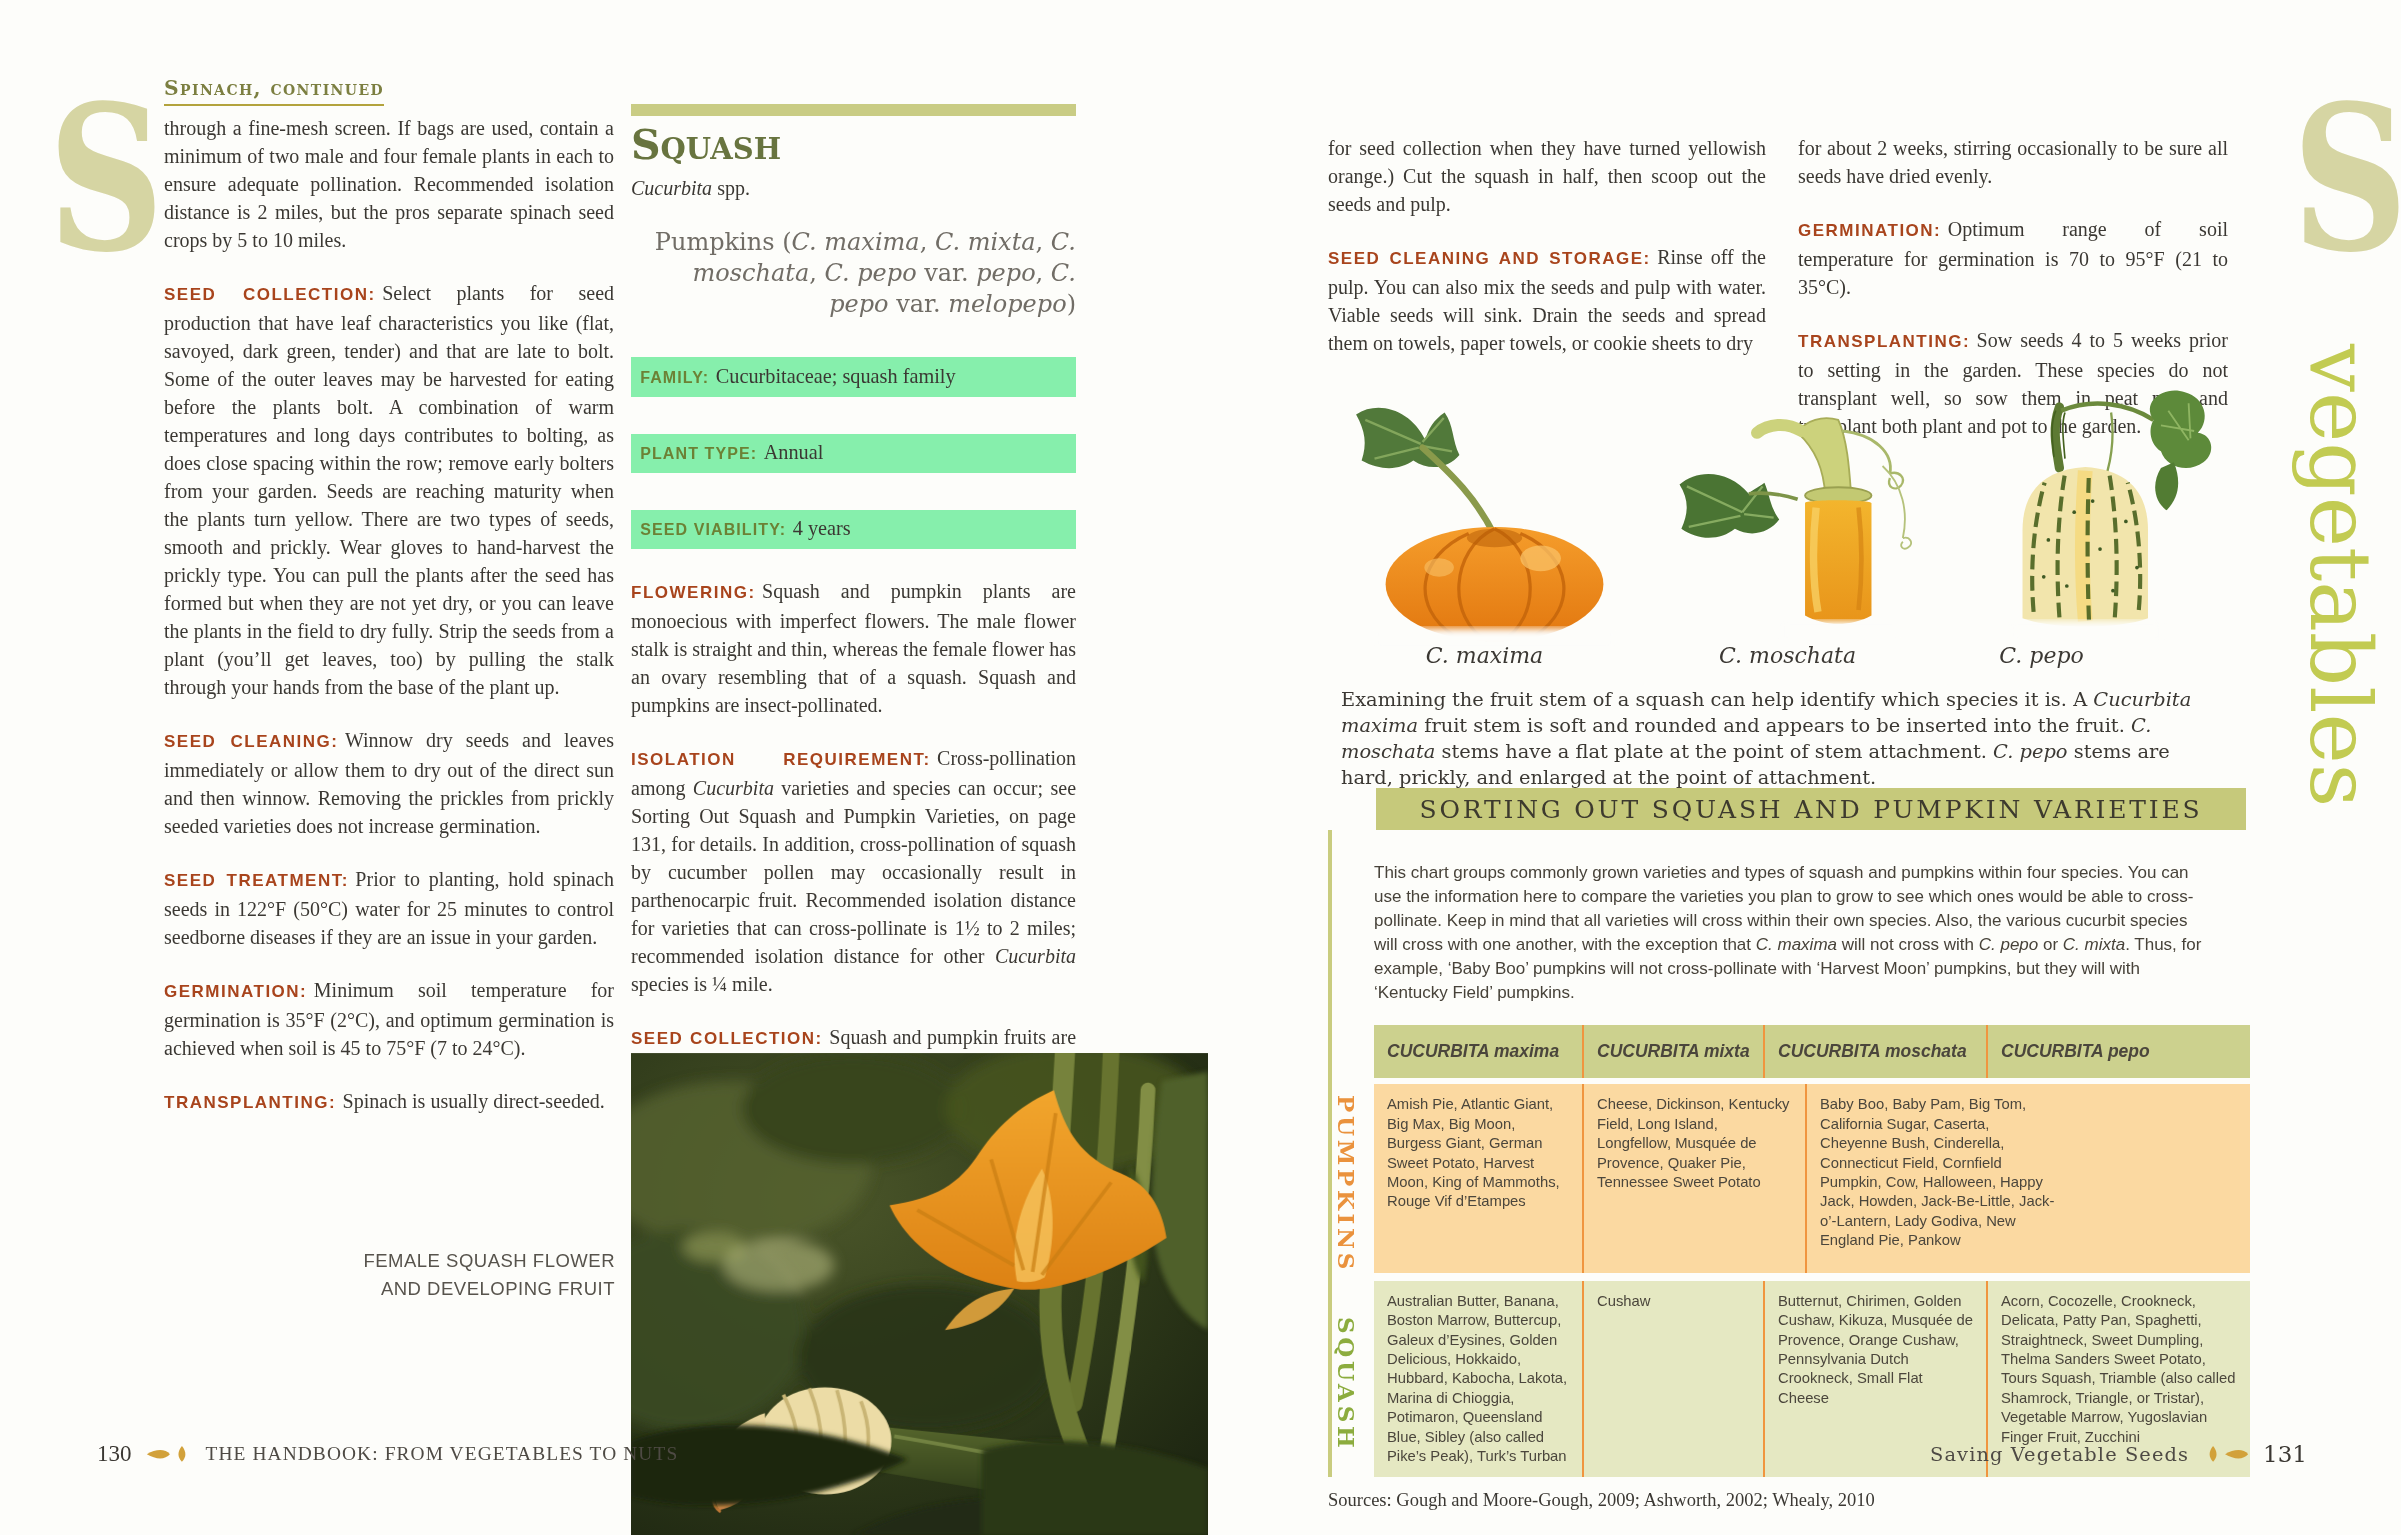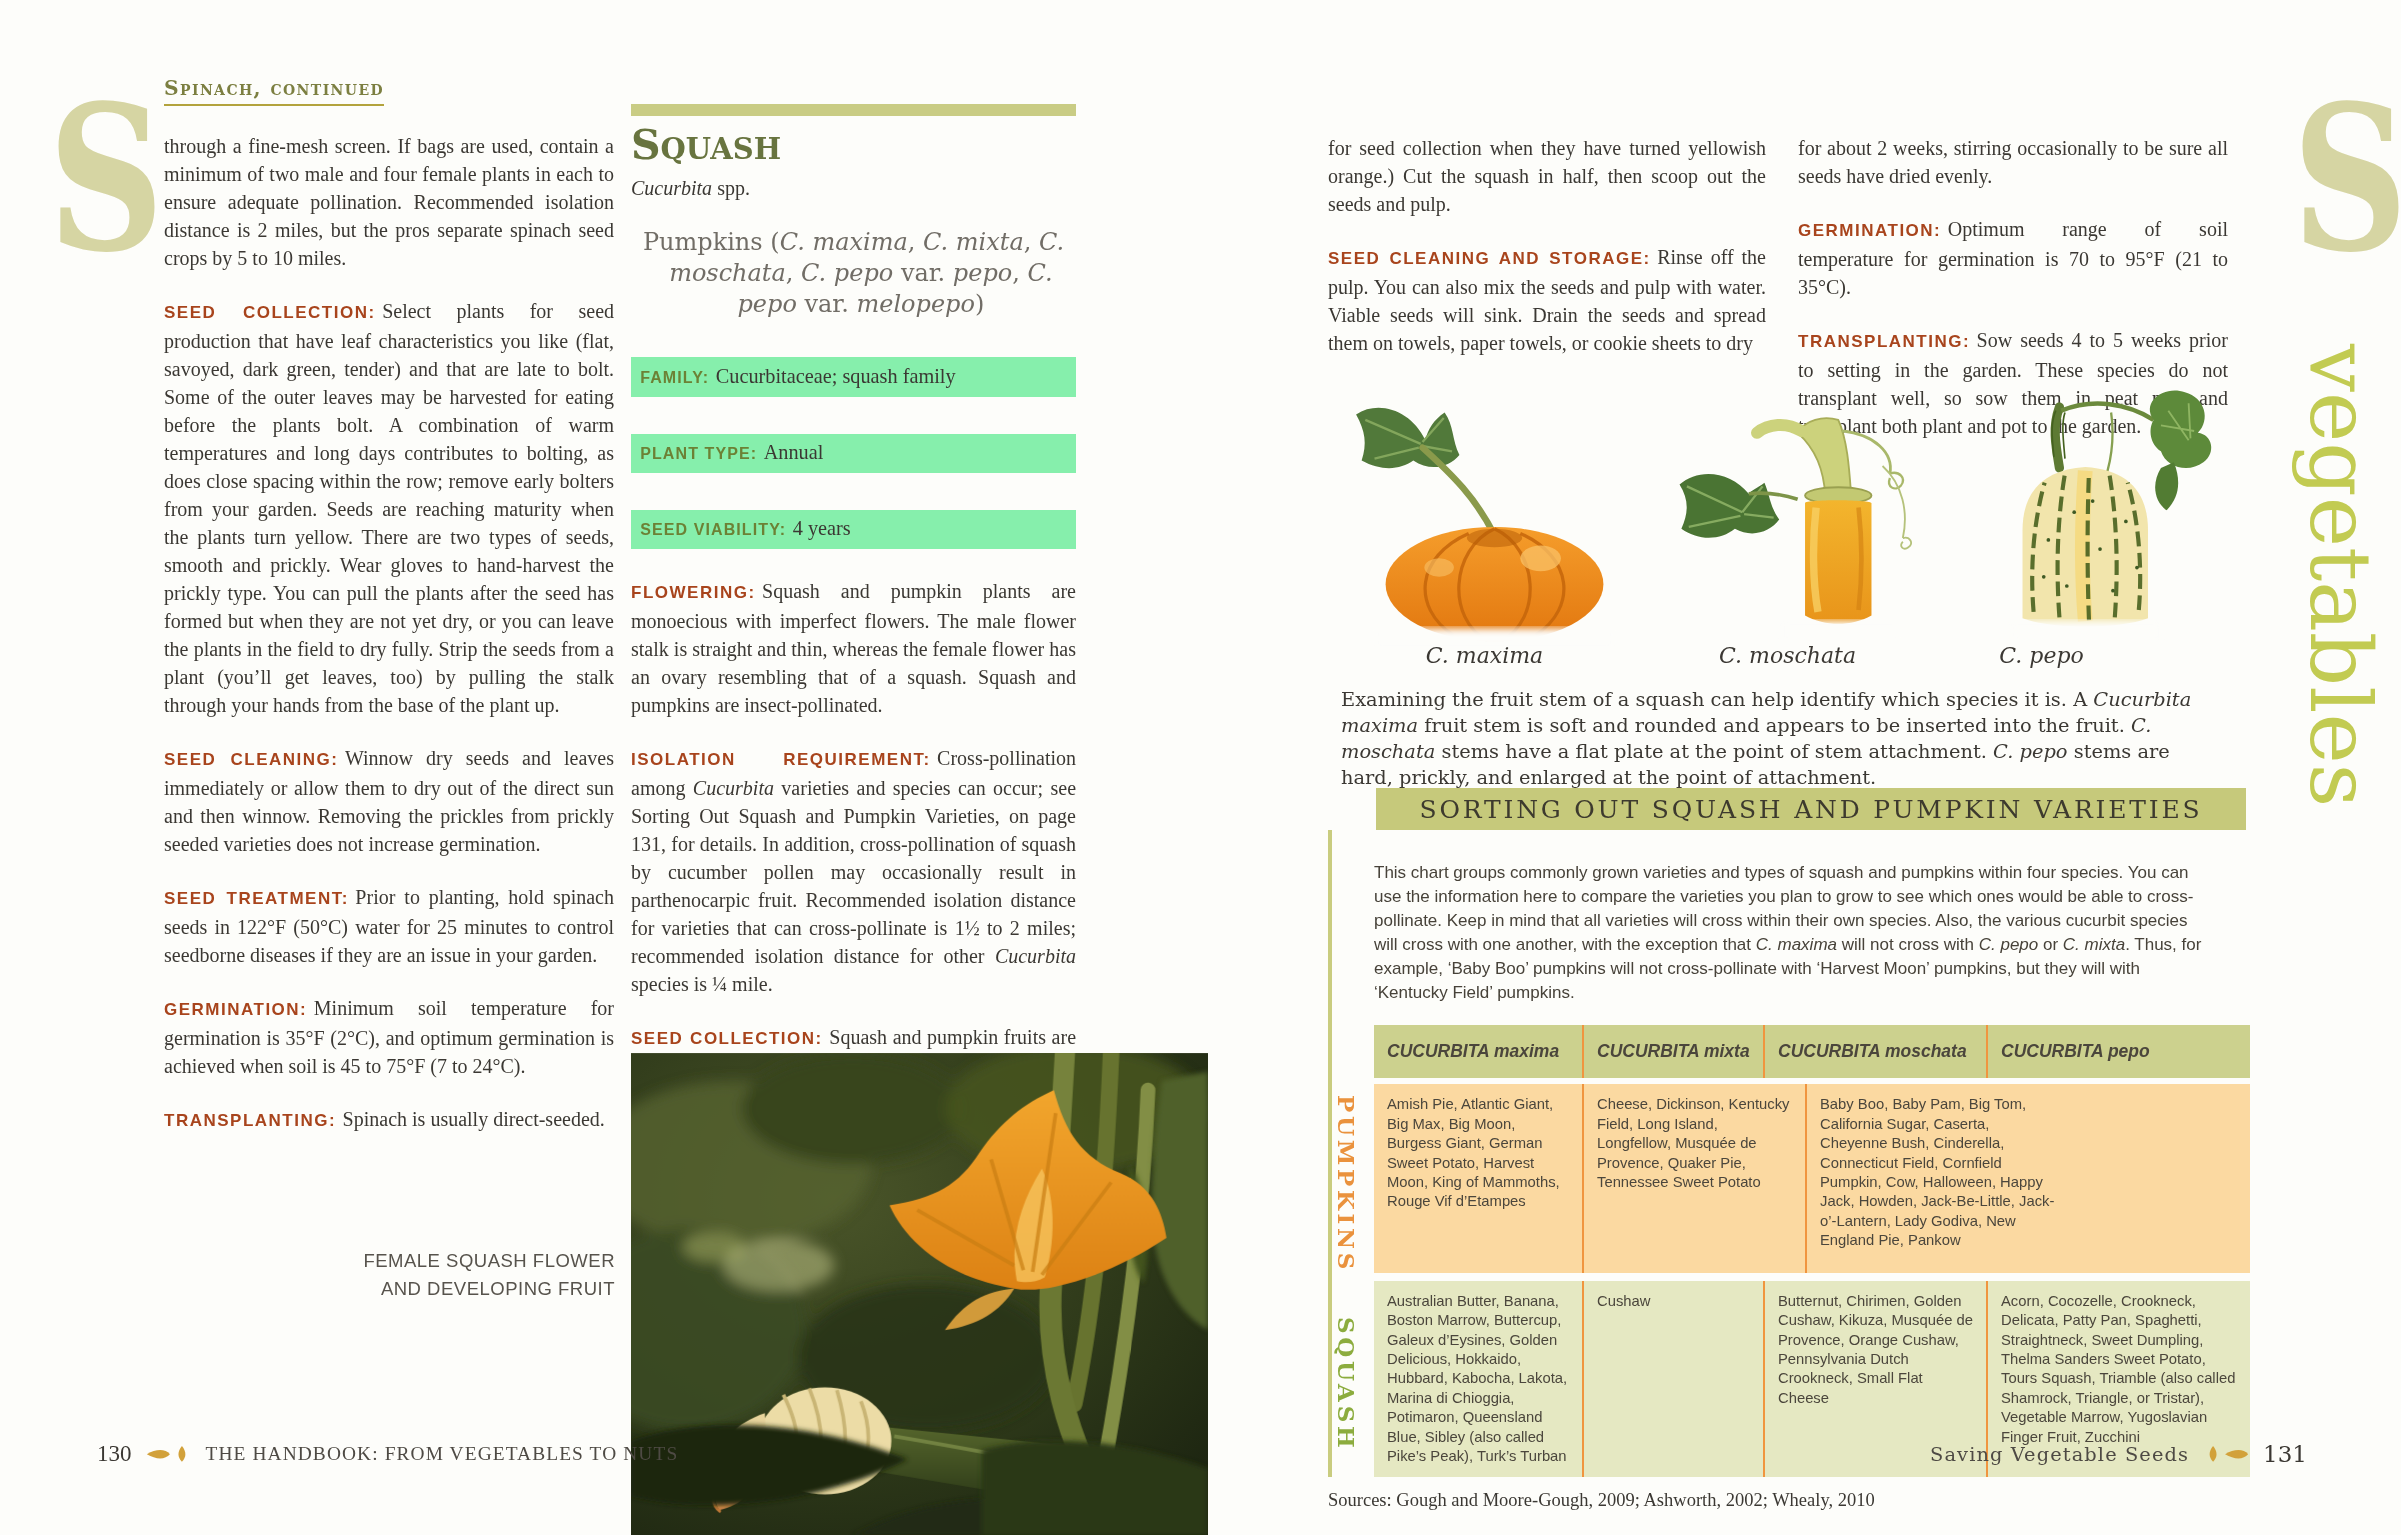--- a/index.html
+++ b/index.html
@@ -17,21 +17,21 @@
   
   .dropcap{position:absolute;font-family:"DejaVu Serif",serif;font-weight:bold;
            font-size:201px;line-height:0.78;color:#d6d5a3;transform:scaleX(0.8);transform-origin:left top;}
   .dropcap.left{left:48px;top:100px;}
   .dropcap.right{left:2292px;top:100px;}
 
   .section-heading{position:absolute;left:164px;top:76px;font-family:"DejaVu Serif",serif;
       font-weight:bold;font-variant:small-caps;font-size:20.3px;color:#7c7f41;letter-spacing:1.4px;
       border-bottom:2.8px solid #b3a33d;padding-bottom:3.7px;}
 
-  .col-spinach{left:164px;top:132px;width:450px;}
+  .col-spinach{left:164px;top:114px;width:450px;}
 
   .photo-caption{position:absolute;left:259px;top:1247px;width:356px;text-align:right;
       font-family:"Liberation Sans",sans-serif;font-size:18.5px;line-height:1.5;
       color:#57534c;letter-spacing:0.5px;}
 
   .accent-bar{position:absolute;left:631px;top:104px;width:445px;height:12px;background:#c9cc84;}
   .col-squash{left:631px;top:124px;width:445px;}
   .squash-heading{font-family:"DejaVu Serif",serif;font-weight:bold;font-variant:small-caps;
       font-size:41px;line-height:1.05;color:#68743f;margin:0 0 7.4px 0;}
   .species-line{font-size:20px;margin:0 0 13px 11px;}
@@ -116,21 +116,21 @@
   <div class="photo-caption">
     <span style="display:block">FEMALE SQUASH FLOWER</span>
     <span style="display:block">AND DEVELOPING FRUIT</span>
   </div>
 
   <div class="accent-bar"></div>
 
   <div class="bodycol col-squash">
     <h2 class="squash-heading">Squash</h2>
     <p class="species-line" style="text-align:left"><i>Cucurbita</i> spp.</p>
-    <p class="species-list" style="text-align:center">Pumpkins (<i>C. maxima</i>, <i>C. mixta</i>, <i>C. moschata</i>, <i>C. pepo</i> var. <i>pepo</i>, <i>C. pepo</i> var. <i>melopepo</i>)</p>
+    <p class="species-list" style="text-align:right">Pumpkins (<i>C. maxima</i>, <i>C. mixta</i>, <i>C. moschata</i>, <i>C. pepo</i> var. <i>pepo</i>, <i>C. pepo</i> var. <i>melopepo</i>)</p>
     <div class="stats">
       <div class="stat-row">
         <span class="lbl green">FAMILY:</span><span>Cucurbitaceae; squash family</span></div>
       <div class="stat-row">
         <span class="lbl green">PLANT TYPE:</span><span>Annual</span></div>
       <div class="stat-row">
         <span class="lbl green">SEED VIABILITY:</span><span>4 years</span></div>
     </div>
     <p>
       <span class="lbl rust">FLOWERING:</span><span>Squash and pumpkin plants are monoecious with imperfect flowers. The male flower stalk is straight and thin, whereas the female flower has an ovary resembling that of a squash. Squash and pumpkins are insect-pollinated.</span></p>

